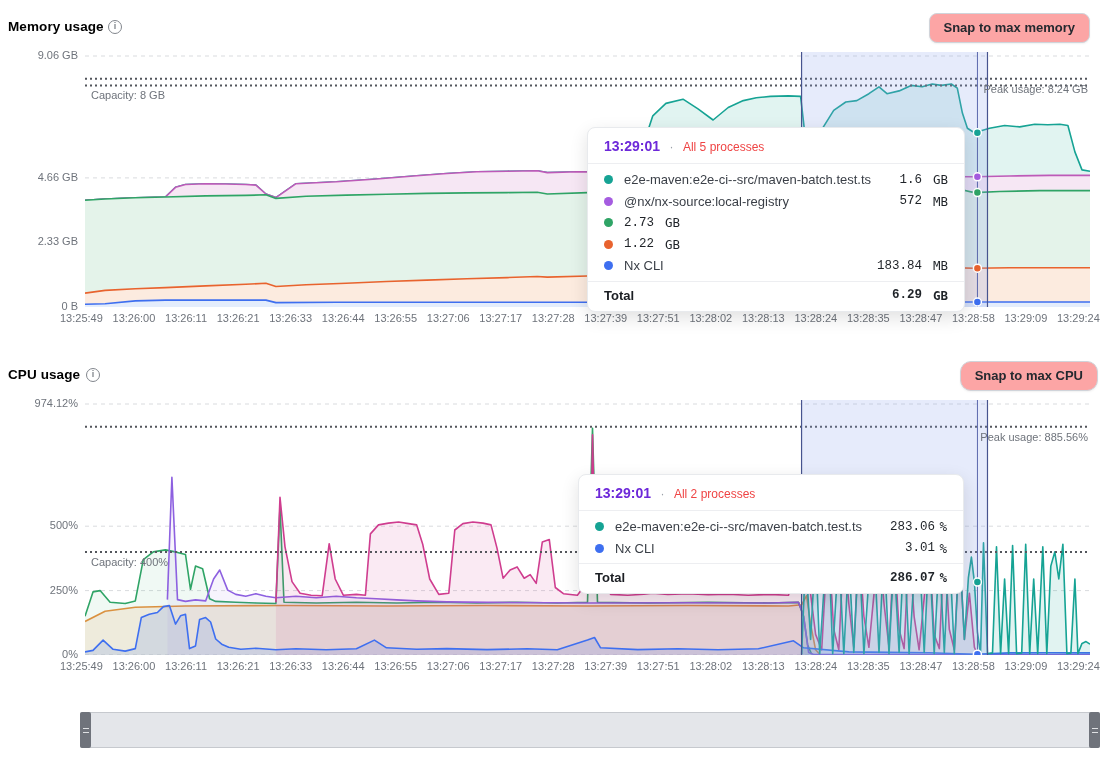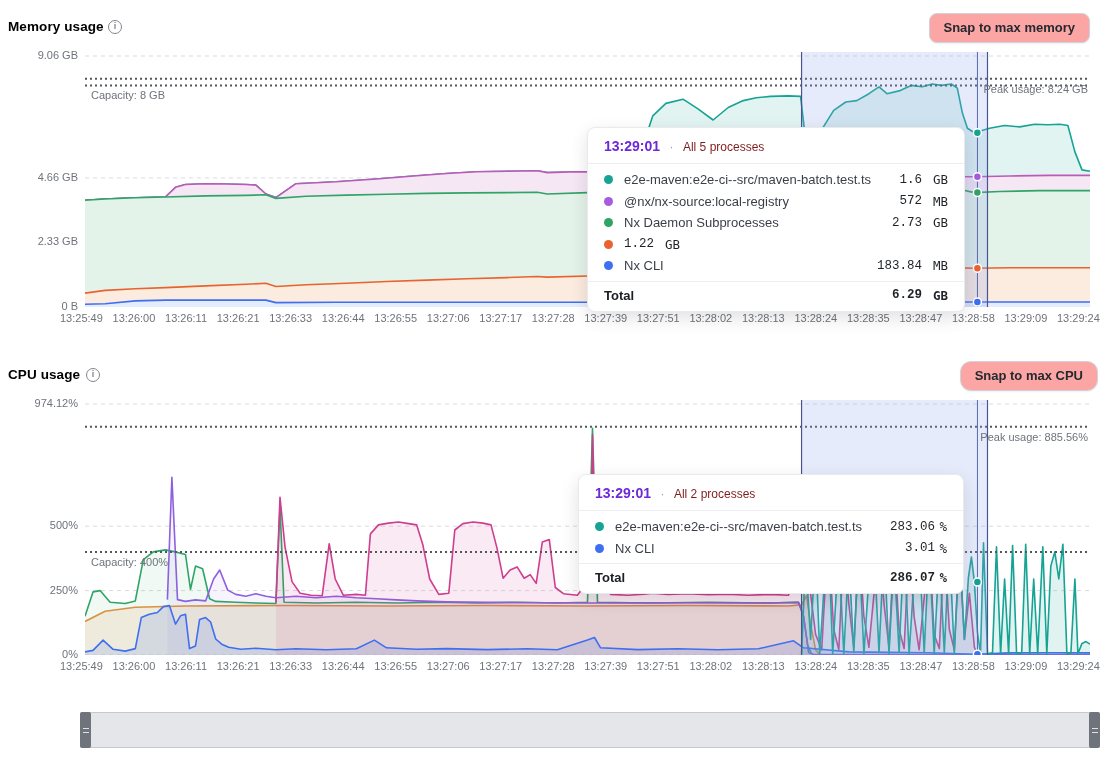--- a/index.html
+++ b/index.html
@@ -35,21 +35,21 @@
   .xlabels { position:absolute; left:60px; top:312px; width:1040px; display:flex; justify-content:space-between; }
   .xlabels span { font-size:11px; color:#6e737b; white-space:nowrap; }
 
   .tooltip { position:absolute; background:#fff; border:1px solid #e8eaed; border-radius:8px;
              box-shadow:0 6px 18px rgba(0,0,0,0.12); z-index:5; }
   #memory-tooltip { left:502px; top:75px; width:378px; }
   #cpu-tooltip { left:493px; top:74px; width:386px; }
   .tt-header { padding:9px 16px 8px; border-bottom:1px solid #edeef1; }
   .tt-time { font-size:14px; font-weight:700; color:#6d28d9; }
   .tt-sep { color:#9ca1a9; margin:0 5px; font-size:12px; }
-  .tt-summary { font-size:12px; color:#7f1d1d; }
+  .tt-summary { font-size:12px; color:#ef4444; }
   .tt-rows { padding:5px 16px 4px; }
   .tt-row { display:flex; align-items:center; height:21.5px; }
   .tt-dot { width:9px; height:9px; border-radius:50%; margin-right:11px; flex:none; }
   .tt-name { font-size:13px; color:#3a3f47; flex:1 1 auto; white-space:nowrap; }
   .tt-val { font-family:Liberation Mono, monospace; font-size:12.5px; color:#1f2328; text-align:right; }
   .tt-unit { font-family:"DejaVu Sans Mono", monospace; font-size:12.5px; color:#1f2328; width:26px; text-align:right; flex:none; }
   .tt-unit.pct { width:12px; }
   .tt-total { display:flex; align-items:center; border-top:1px solid #edeef1; padding:6px 16px 8px; }
   .tt-total .tt-name { font-weight:700; color:#1b1e23; }
   .tt-total .tt-val, .tt-total .tt-unit { font-weight:700; }
@@ -119,21 +119,20 @@
               <span class="tt-unit">GB</span>
             </div>
             <div class="tt-row">
               <span class="tt-dot" style="background: rgb(165, 92, 224);"></span>
               <span class="tt-name">@nx/nx-source:local-registry</span>
               <span class="tt-val">572</span>
               <span class="tt-unit">MB</span>
             </div>
             <div class="tt-row">
               <span class="tt-dot" style="background: rgb(47, 164, 102);"></span>
-              <span class="tt-name">Nx Daemon Subprocesses</span>
               <span class="tt-val">2.73</span>
               <span class="tt-unit">GB</span>
             </div>
             <div class="tt-row">
               <span class="tt-dot" style="background: rgb(232, 99, 46);"></span>
               <span class="tt-val">1.22</span>
               <span class="tt-unit">GB</span>
             </div>
             <div class="tt-row">
               <span class="tt-dot" style="background: rgb(62, 111, 240);"></span>

